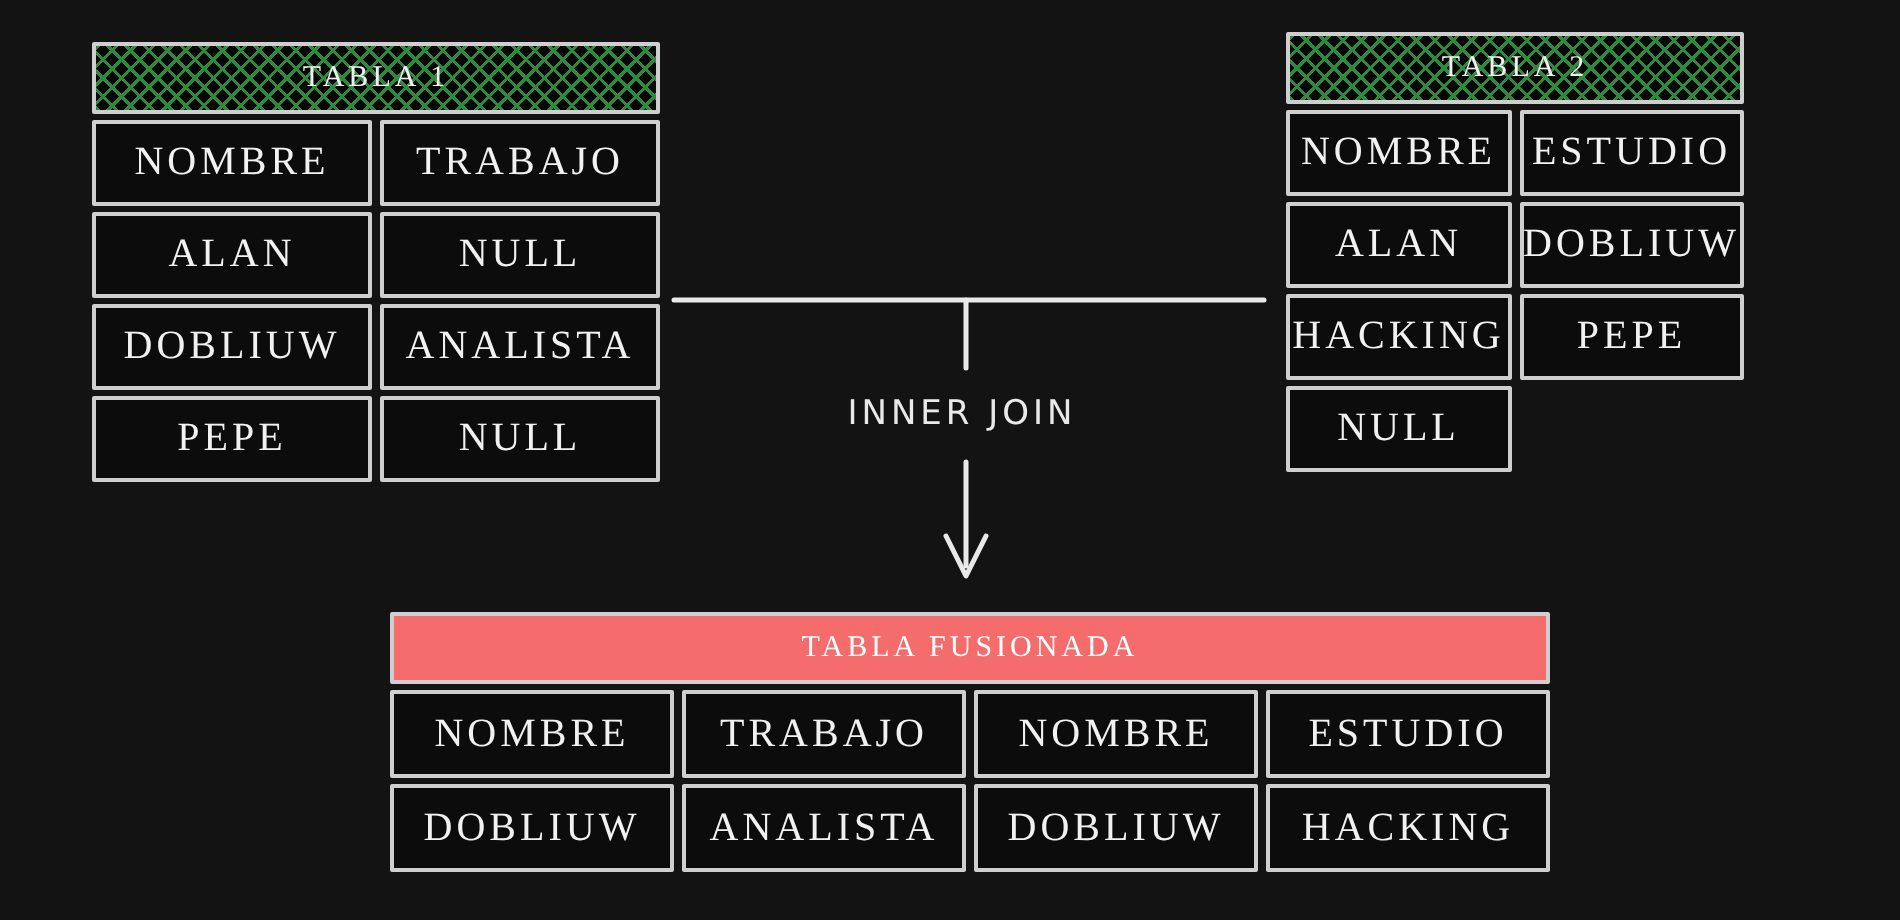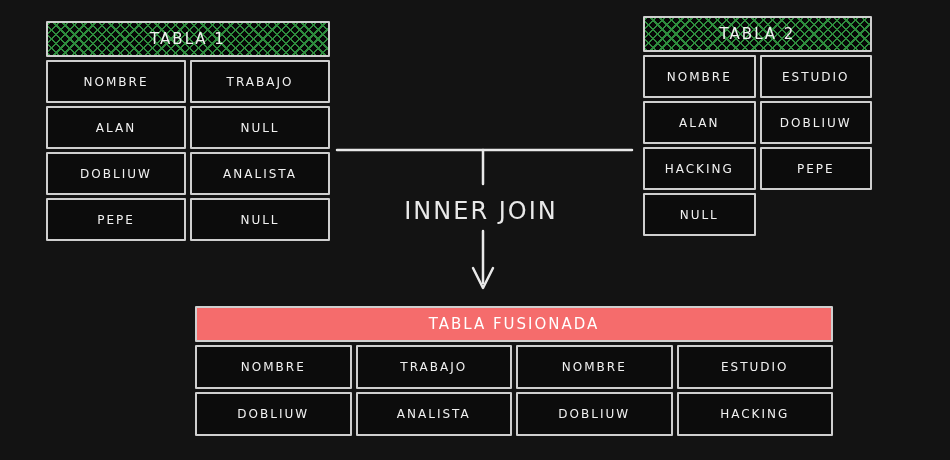--- a/index.html
+++ b/index.html
@@ -11,20 +11,21 @@
     position: relative;
     width: 950px;
     height: 460px;
     background: var(--canvas-bg, #131313);
     font-family: "DejaVu Sans", sans-serif;
     color: var(--text, #f1f1f1);
     overflow: hidden;
   }
   .table-box {
     position: absolute;
+    font-family: Liberation Serif, serif;
   }
   .table-title {
     box-sizing: border-box;
     height: 36px;
     border: 2px solid var(--cell-border, #cfcfcf);
     border-radius: 1px;
     display: flex;
     align-items: center;
     justify-content: center;
     font-size: 15px;
@@ -49,31 +50,31 @@
   .cols-2 { grid-template-columns: 1fr 1fr; grid-auto-rows: 43px; }
   .cols-4 { grid-template-columns: 1fr 1fr 1fr 1fr; grid-auto-rows: 44px; }
   .cell {
     box-sizing: border-box;
     background: var(--cell-bg, #0c0c0c);
     border: 2px solid var(--cell-border, #cfcfcf);
     border-radius: 1px;
     display: flex;
     align-items: center;
     justify-content: center;
-    font-size: 12px;
+    font-size: 20px;
     letter-spacing: 2px;
     white-space: nowrap;
   }
   #join-label {
     position: absolute;
     left: 396px;
     top: 197px;
     width: 170px;
     text-align: center;
-    font-size: 24px;
+    font-size: 17px;
     letter-spacing: 2px;
     color: var(--connector, #e9e9e9);
   }
   #connector-svg {
     position: absolute;
     left: 0;
     top: 0;
     pointer-events: none;
   }
 </style>
@@ -113,21 +114,21 @@
     <line x1="337" y1="150" x2="632" y2="150" stroke="#e9e9e9" stroke-width="2.5" stroke-linecap="round"></line>
     <line x1="483" y1="150" x2="483" y2="184" stroke="#e9e9e9" stroke-width="2.5" stroke-linecap="round"></line>
     <g>
       <line x1="483" y1="231" x2="483" y2="283" stroke="#e9e9e9" stroke-width="2.5" stroke-linecap="round"></line>
       <polyline points="473,268 483,288 493,268" fill="none" stroke="#e9e9e9" stroke-width="2.5" stroke-linecap="round" stroke-linejoin="round"></polyline>
     </g>
   </svg>
 
   <div id="join-label">INNER JOIN</div>
 
-  <div class="table-box" style="left:195px; top:306px; width:638px;">
+  <div class="table-box" style="left:195px; top:306px; width:580px;">
     <div class="table-title red-header">TABLA FUSIONADA</div>
     <div class="grid cols-4">
       <div class="cell">NOMBRE</div>
       <div class="cell">TRABAJO</div>
       <div class="cell">NOMBRE</div>
       <div class="cell">ESTUDIO</div>
       <div class="cell">DOBLIUW</div>
       <div class="cell">ANALISTA</div>
       <div class="cell">DOBLIUW</div>
       <div class="cell">HACKING</div>

